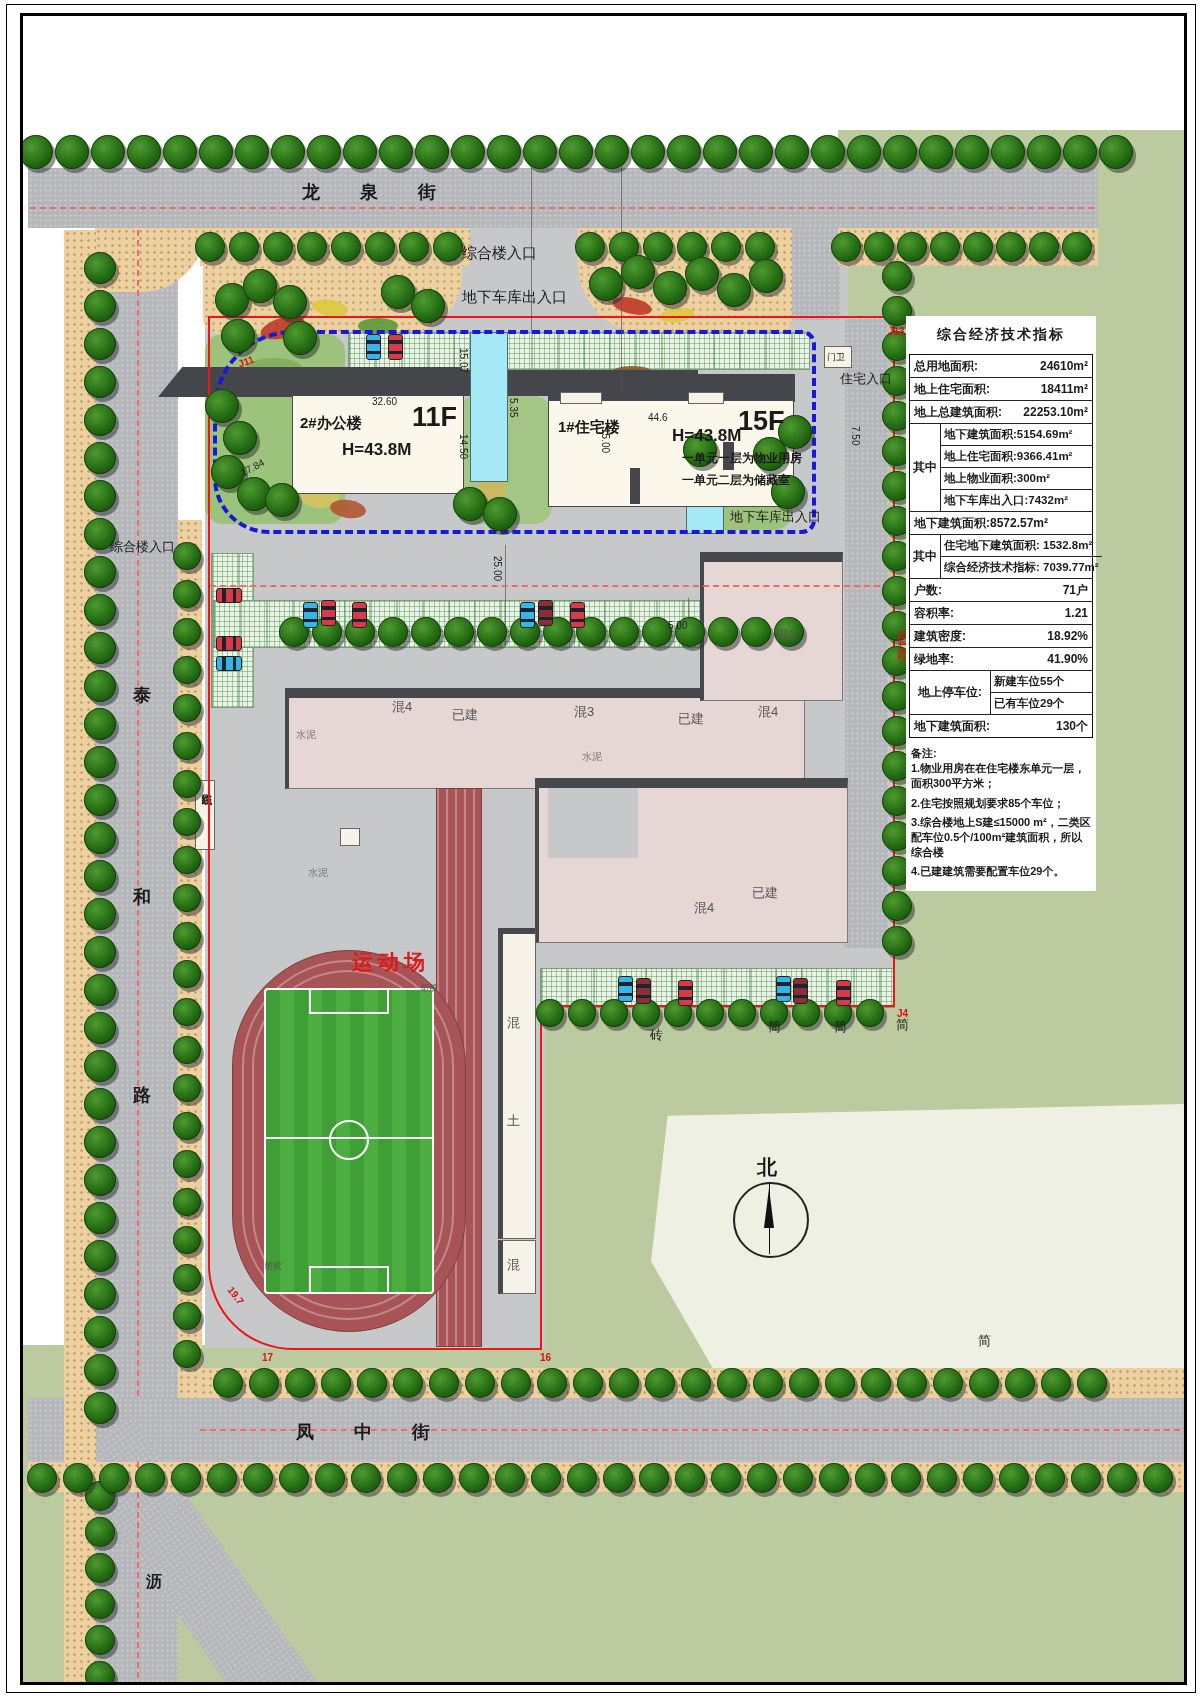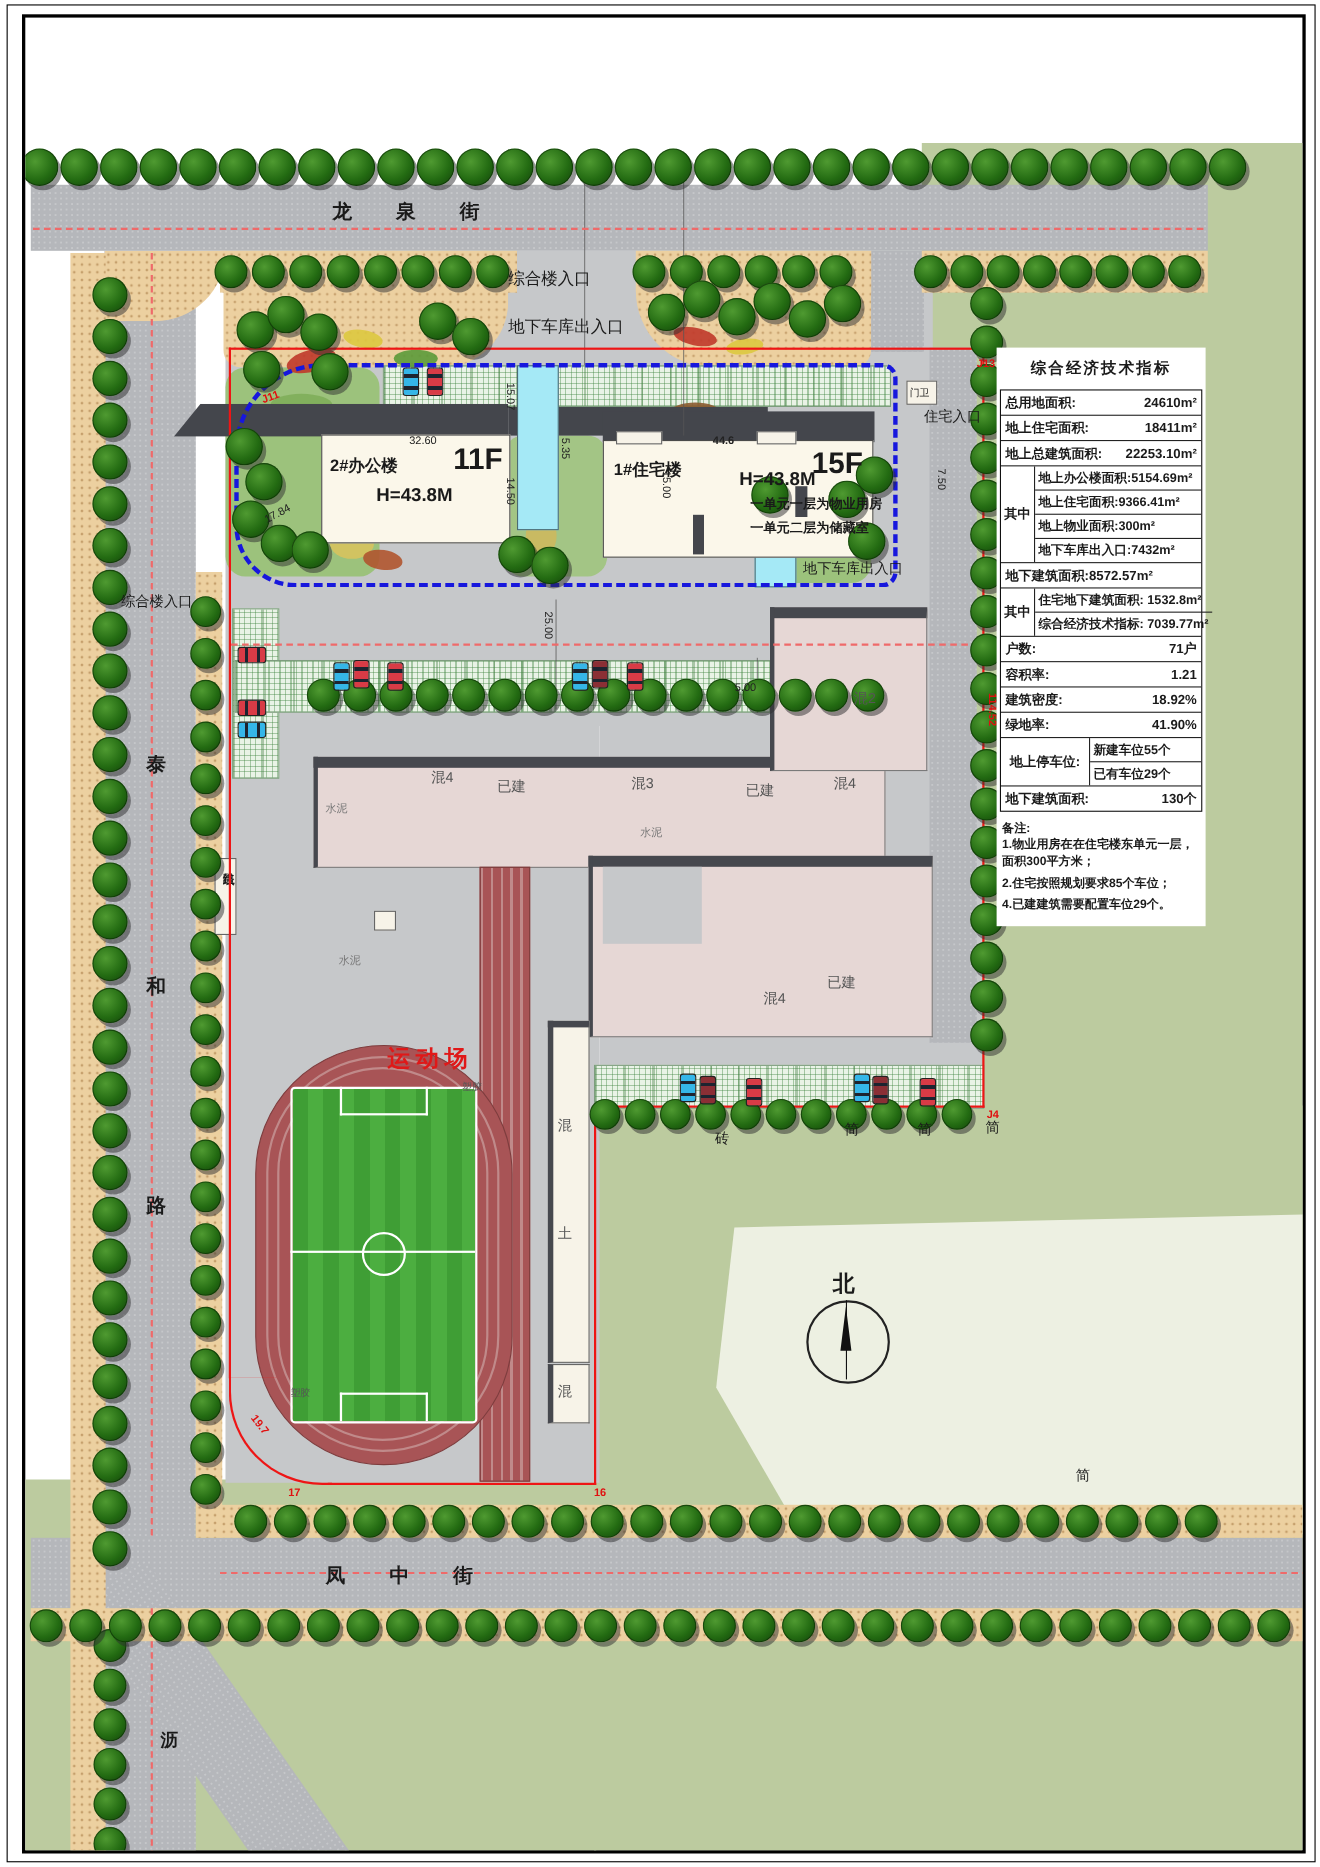--- a/index.html
+++ b/index.html
@@ -227,21 +227,21 @@
 
   <span class="lbl" style="left:352px;top:948px;font-size:21px;font-weight:700;color:#e01818;letter-spacing:5px;">运动场</span>
   <span class="lbl" style="left:420px;top:982px;font-size:9px;color:#555;">塑胶</span>
   <span class="lbl" style="left:264px;top:1260px;font-size:9px;color:#555;">塑胶</span>
 
   <span class="dim" style="left:372px;top:396px;">32.60</span>
   <span class="dim" style="left:240px;top:462px;transform:rotate(-28deg);">17.84</span>
   <span class="dim vrl" style="left:458px;top:348px;">15.07</span>
   <span class="dim vrl" style="left:458px;top:434px;">14.50</span>
   <span class="dim vrl" style="left:508px;top:398px;">5.35</span>
-  <span class="dim" style="left:648px;top:396px;font-weight:bold;">44.6</span>
+  <span class="dim" style="left:648px;top:412px;">44.6</span>
   <span class="dim vrl" style="left:600px;top:428px;">15.00</span>
   <span class="dim vrl" style="left:492px;top:556px;">25.00</span>
   <span class="dim" style="left:668px;top:620px;">5.00</span>
   <span class="dim vrl" style="left:850px;top:426px;">7.50</span>
 
   <span class="rmk" style="left:238px;top:356px;transform:rotate(-20deg);">J11</span>
   <span class="rmk" style="left:888px;top:326px;">J13</span>
   <span class="rmk" style="left:897px;top:1008px;">J4</span>
   <span class="rmk vrl" style="left:896px;top:630px;">114.52</span>
   <span class="rmk" style="left:226px;top:1290px;transform:rotate(52deg);">19.7</span>
@@ -264,21 +264,21 @@
             <span>地上住宅面积:</span>
             <span>18411m²</span>
           </div>
       <div class="tr h22">
             <span>地上总建筑面积:</span>
             <span>22253.10m²</span>
           </div>
       <div class="trg">
         <span class="gl" style="width:30px;">其中</span>
         <div class="gitems">
-          <div>地上办公楼面积:5154.69m²</div>
+          <div>地下建筑面积:5154.69m²</div>
           <div>地上住宅面积:9366.41m²</div>
           <div>地上物业面积:300m²</div>
           <div>地下车库出入口:7432m²</div>
         </div>
       </div>
       <div class="tr h22">
             <span>地下建筑面积:8572.57m²</span>
             <span></span>
           </div>
       <div class="trg">
@@ -313,20 +313,21 @@
       </div>
       <div class="tr h22">
             <span>地下建筑面积:</span>
             <span>130个</span>
           </div>
     </div>
     <div class="notes">
       <div>备注:</div>
       <div class="nt">1.物业用房在在住宅楼东单元一层，面积300平方米；</div>
       <div class="nt">2.住宅按照规划要求85个车位；</div>
+      <div class="nt">3.综合楼地上S建≤15000 m²，二类区配车位0.5个/100m²建筑面积，所以综合楼</div>
       <div class="nt">4.已建建筑需要配置车位29个。</div>
     </div>
   </div>
 
 
 <div class="tree" style="width: 34px; height: 34px; left: 19px; top: 135px;"></div>
       <div class="tree" style="width: 34px; height: 34px; left: 55px; top: 135px;"></div>
       <div class="tree" style="width: 34px; height: 34px; left: 91px; top: 135px;"></div>
       <div class="tree" style="width: 34px; height: 34px; left: 127px; top: 135px;"></div>
       <div class="tree" style="width: 34px; height: 34px; left: 163px; top: 135px;"></div>

